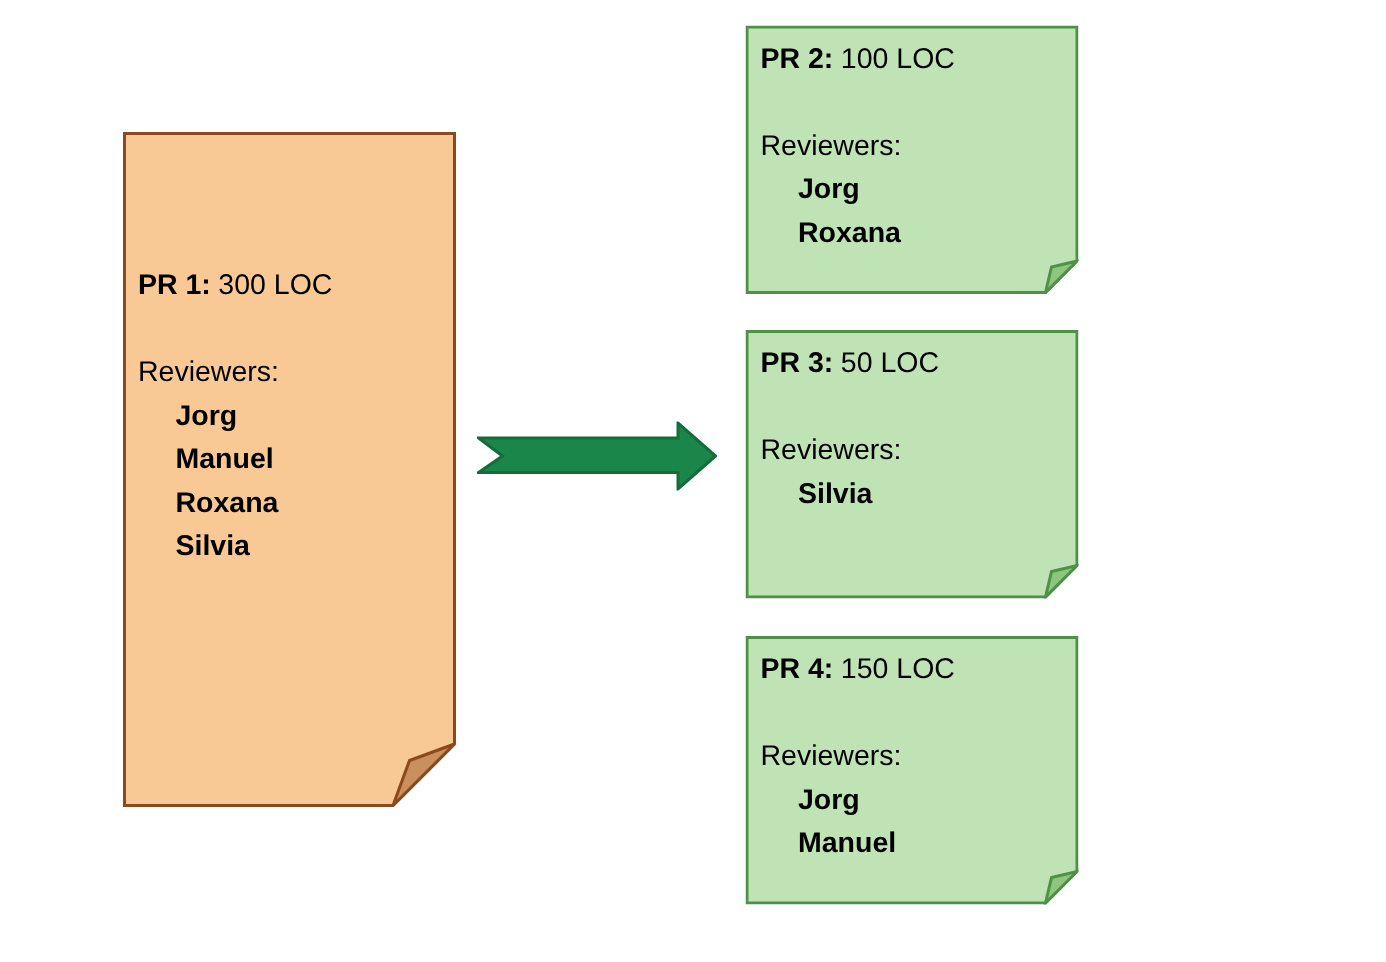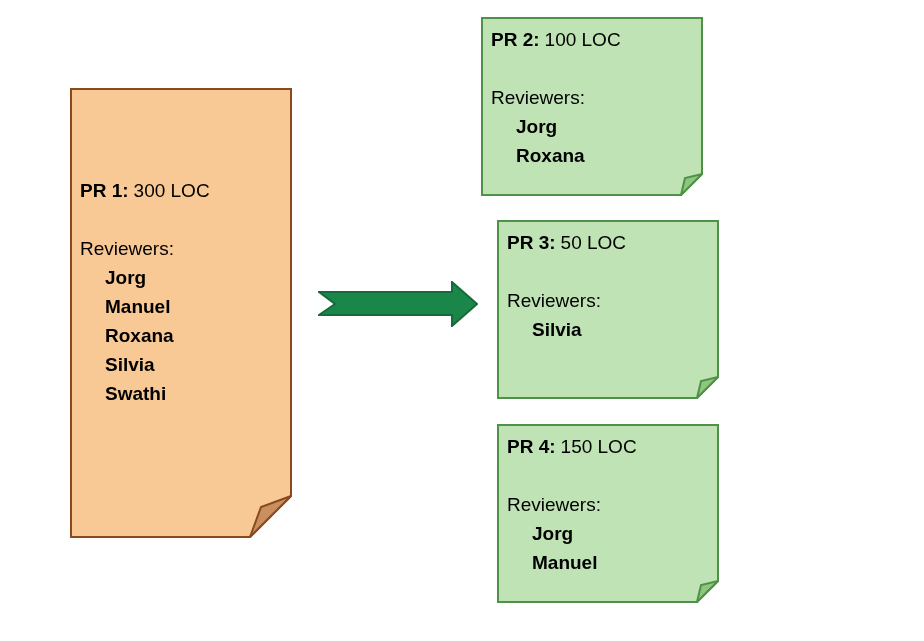--- a/index.html
+++ b/index.html
@@ -52,44 +52,43 @@
     width: 160px;
     height: 46px;
   }
   .arrow polygon { stroke: #156c3b; stroke-width: 2; stroke-linejoin: miter; }
 </style>
 </head>
 <body>
 
 <div class="diagram">
 
-  <div class="note orange" style="left:70px; top:88px; width:256px; height:450px;">
+  <div class="note orange" style="left:82px; top:88px; width:256px; height:450px;">
     <svg class="note-shape" width="222" height="450" viewBox="0 0 222 450">
       <polygon class="body" points="1,1 221,1 221,408 180,449 1,449" fill="#f9c995"></polygon>
       <polygon class="fold" points="221,408 180,449 191,419" fill="#c98f5e"></polygon>
     </svg>
     <div class="note-text">
       <div class="note-title">
         <span class="title-label">PR 1:</span><span class="title-value">300 LOC</span>
       </div>
       <div class="blank-line"></div>
       <div class="reviewers-label">Reviewers:</div>
       <div class="reviewer">Jorg</div>
       <div class="reviewer">Manuel</div>
       <div class="reviewer">Roxana</div>
       <div class="reviewer">Silvia</div>
-      <div class="reviewer">Swathi</div>
     </div>
   </div>
 
   <svg class="arrow" width="160" height="46" viewBox="0 0 160 46">
     <polygon points="1,11 134,11 134,1 159,23 134,45 134,34 1,34 17,23" fill="#1b8649"></polygon>
   </svg>
 
-  <div class="note green" style="left:481px; top:17px; width:222px; height:208px;">
+  <div class="note green" style="left:497px; top:17px; width:222px; height:208px;">
     <svg class="note-shape" width="222" height="179" viewBox="0 0 222 179">
       <polygon class="body" points="1,1 221,1 221,157 200,178 1,178" fill="#bfe3b4"></polygon>
       <polygon class="fold" points="221,157 200,178 204,161" fill="#8fc67f"></polygon>
     </svg>
     <div class="note-text">
       <div class="note-title">
         <span class="title-label">PR 2:</span><span class="title-value">100 LOC</span>
       </div>
       <div class="blank-line"></div>
       <div class="reviewers-label">Reviewers:</div>

